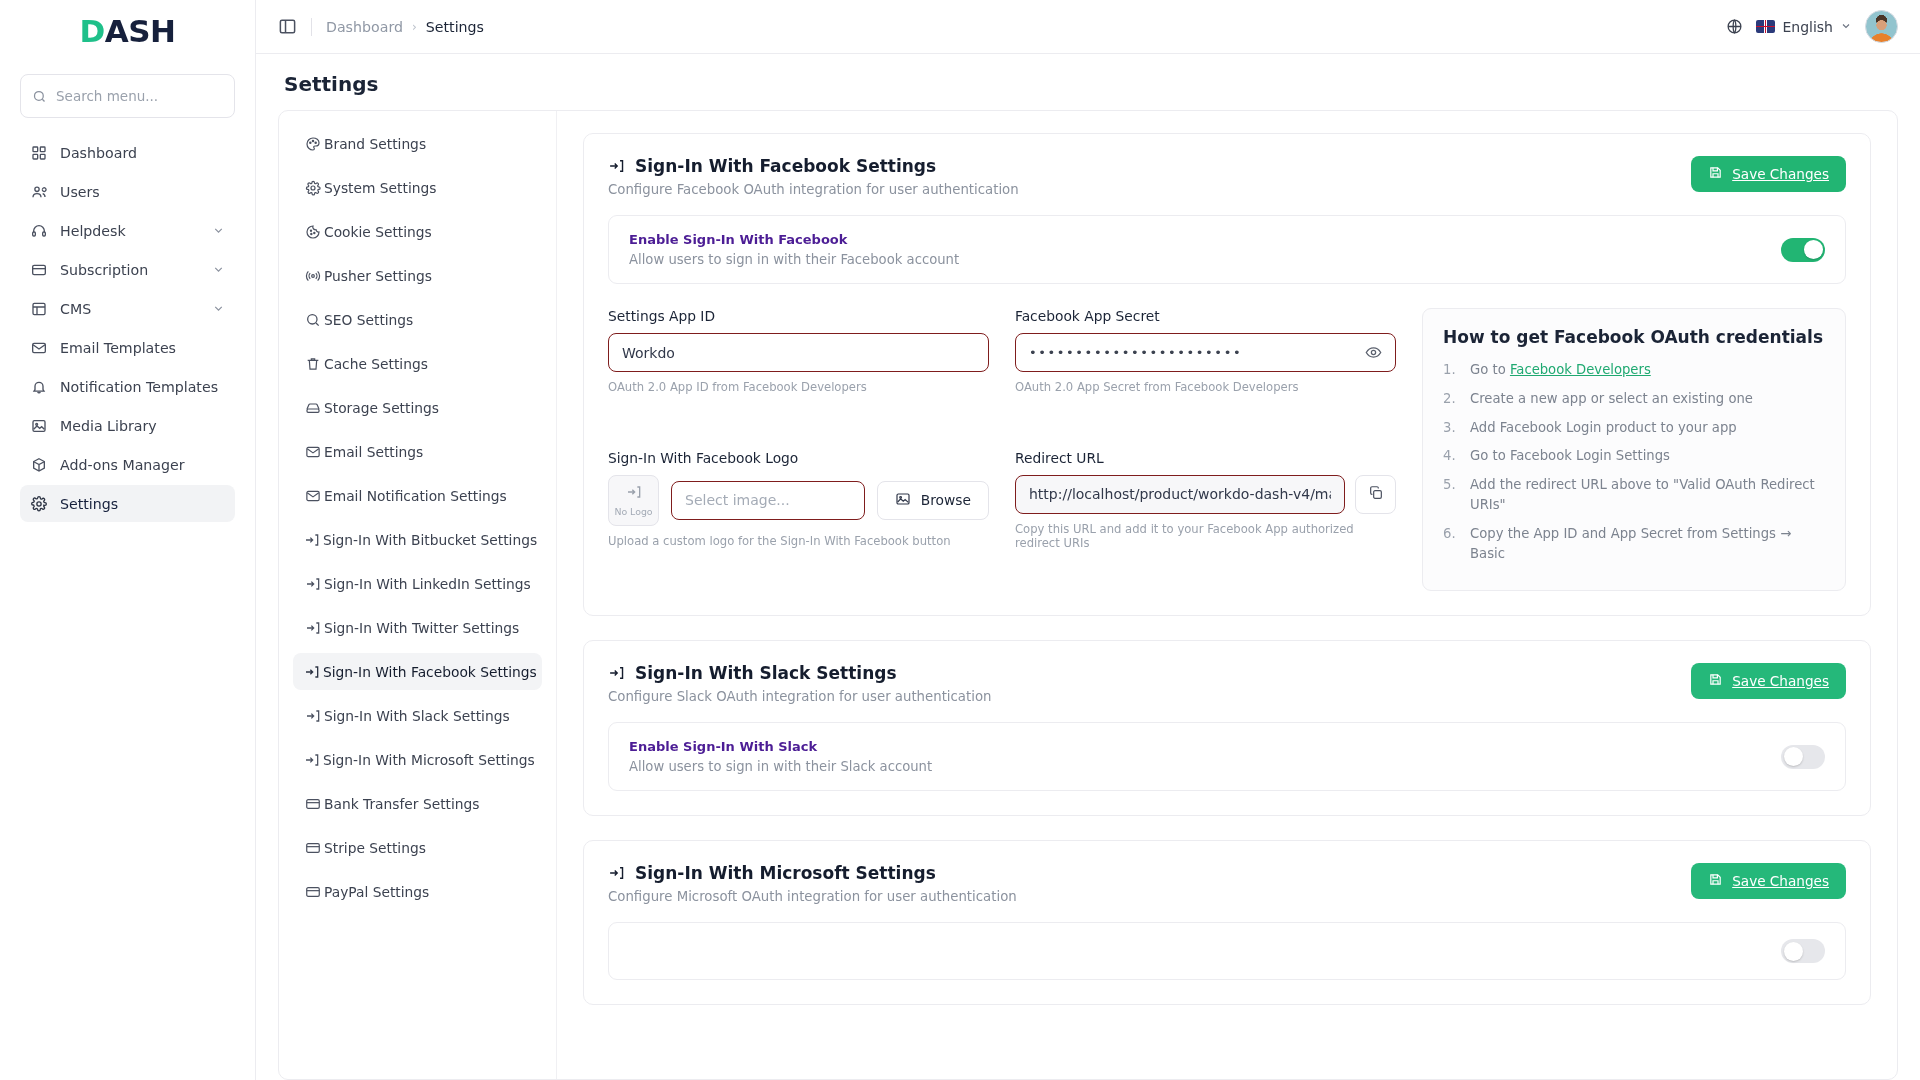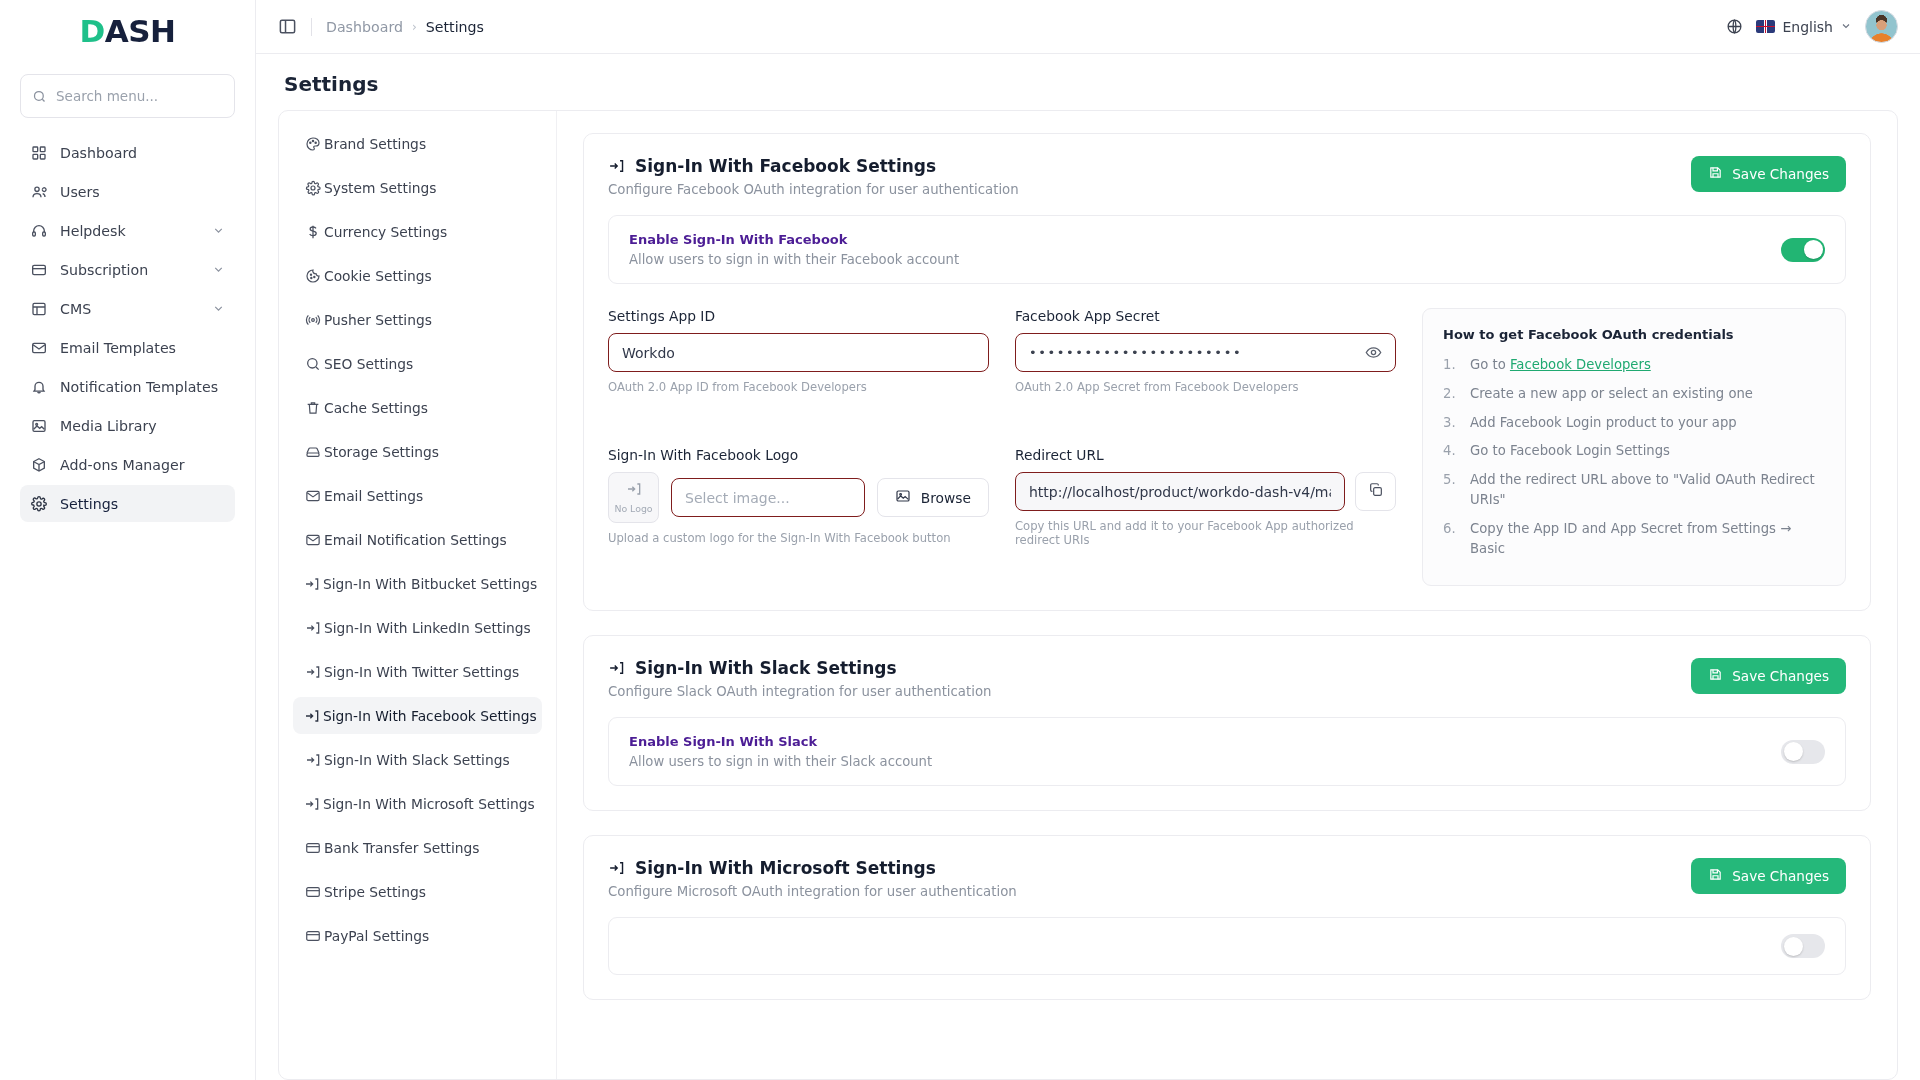--- a/index.html
+++ b/index.html
@@ -103,21 +103,21 @@
     border: 1px solid #ececf0; border-radius: 10px; background: #fff;
     padding: 22px 24px 24px 24px; margin-bottom: 24px;
   }
   .sec-head { display: flex; align-items: flex-start; }
   .sec-title { display: flex; align-items: center; gap: 10px; font-size: 17px; font-weight: 600; color: #151d2e; }
   .sec-sub { font-size: 13.3px; color: #8b929e; margin-top: 6px; }
   .btn-save {
     margin-left: auto; display: flex; align-items: center; gap: 9px;
     background: #22b573; color: #fff; border: none; border-radius: 8px;
     height: 36px; padding: 0 17px; font-size: 13.6px; font-family: inherit;
-    cursor: pointer; font-weight: 500; white-space: nowrap;
+    cursor: pointer; font-weight: 500; white-space: nowrap; text-decoration: underline;
   }
 
   .toggle-row {
     margin-top: 18px; border: 1px solid #ececf0; border-radius: 9px;
     padding: 16px 20px; display: flex; align-items: center;
   }
   .tr-title { font-size: 13px; font-weight: 600; color: #4c1d95; }
   .tr-sub { font-size: 13.2px; color: #8b929e; margin-top: 5px; }
   .switch {
     margin-left: auto; width: 44px; height: 24px; border-radius: 12px;
@@ -165,21 +165,21 @@
   .btn-copy {
     width: 41px; height: 39px; border: 1px solid #e4e4ea; border-radius: 8px;
     background: #fff; display: flex; align-items: center; justify-content: center;
     cursor: pointer; color: #4b5160; flex: none;
   }
 
   .howto {
     width: 424px; min-width: 424px; border: 1px solid #ececf0; border-radius: 9px;
     background: #fcfcfd; padding: 18px 20px 18px 20px; align-self: flex-start;
   }
-  .howto h4 { font-size: 13px; font-weight: 600; color: #1b2436; margin-bottom: 13px; }
+  .howto h4 { font-size: 17px; font-weight: 600; color: #1b2436; margin-bottom: 13px; }
   .howto ol { list-style: none; counter-reset: s; }
   .howto li {
     counter-increment: s; display: flex; gap: 13px;
     font-size: 13.2px; color: #7c838f; line-height: 1.5; margin-bottom: 9px;
   }
   .howto li::before { content: counter(s) "."; color: #9aa1ac; min-width: 14px; }
   .howto a { color: #1fa971; text-decoration: underline; }
   .sec-card.dim .btn-save { background: #25b87a; }
 </style>
 </head>
@@ -367,29 +367,20 @@
             <span>Brand Settings</span>
           </div>
           <div class="snav-item">
             <span class="ico">
                 <svg width="16" height="16" viewBox="0 0 24 24" fill="none" stroke="#4b5160" stroke-width="1.8">
                   <circle cx="12" cy="12" r="3"></circle>
                   <path d="M19.4 15a1.5 1.5 0 00.3 1.6l.1.1a1.9 1.9 0 11-2.7 2.7l-.1-.1a1.5 1.5 0 00-2.6 1v.2a1.9 1.9 0 11-3.8 0v-.1a1.5 1.5 0 00-2.6-1l-.1.1a1.9 1.9 0 11-2.7-2.7l.1-.1a1.5 1.5 0 00-1-2.6H4a1.9 1.9 0 110-3.8h.1a1.5 1.5 0 001-2.6l-.1-.1a1.9 1.9 0 112.7-2.7l.1.1a1.5 1.5 0 002.6-1V4a1.9 1.9 0 113.8 0v.1a1.5 1.5 0 002.6 1l.1-.1a1.9 1.9 0 112.7 2.7l-.1.1a1.5 1.5 0 001 2.6h.2a1.9 1.9 0 110 3.8h-.1a1.5 1.5 0 00-1.4 1z"></path>
                 </svg>
               </span>
             <span>System Settings</span>
-          </div>
-          <div class="snav-item">
-            <span class="ico">
-                <svg width="16" height="16" viewBox="0 0 24 24" fill="none" stroke="#4b5160" stroke-width="1.9">
-                  <path d="M12 2.5v19"></path>
-                  <path d="M16.5 6.5c-.8-1.3-2.4-2-4.5-2-2.6 0-4.3 1.2-4.3 3 0 4.4 9.1 1.8 9.1 6.4 0 2-1.9 3.4-4.8 3.4-2.3 0-4.1-.8-5-2.2"></path>
-                </svg>
-              </span>
-            <span>Currency Settings</span>
           </div>
           <div class="snav-item">
             <span class="ico">
                 <svg width="16" height="16" viewBox="0 0 24 24" fill="none" stroke="#4b5160" stroke-width="1.8">
                   <path d="M12 3a9 9 0 109 9 4 4 0 01-4.5-3.5A4 4 0 0112 3z"></path>
                   <circle cx="9" cy="10" r=".9" fill="#4b5160"></circle>
                   <circle cx="14" cy="13.5" r=".9" fill="#4b5160"></circle>
                   <circle cx="9.5" cy="15" r=".9" fill="#4b5160"></circle>
                 </svg>
               </span>

